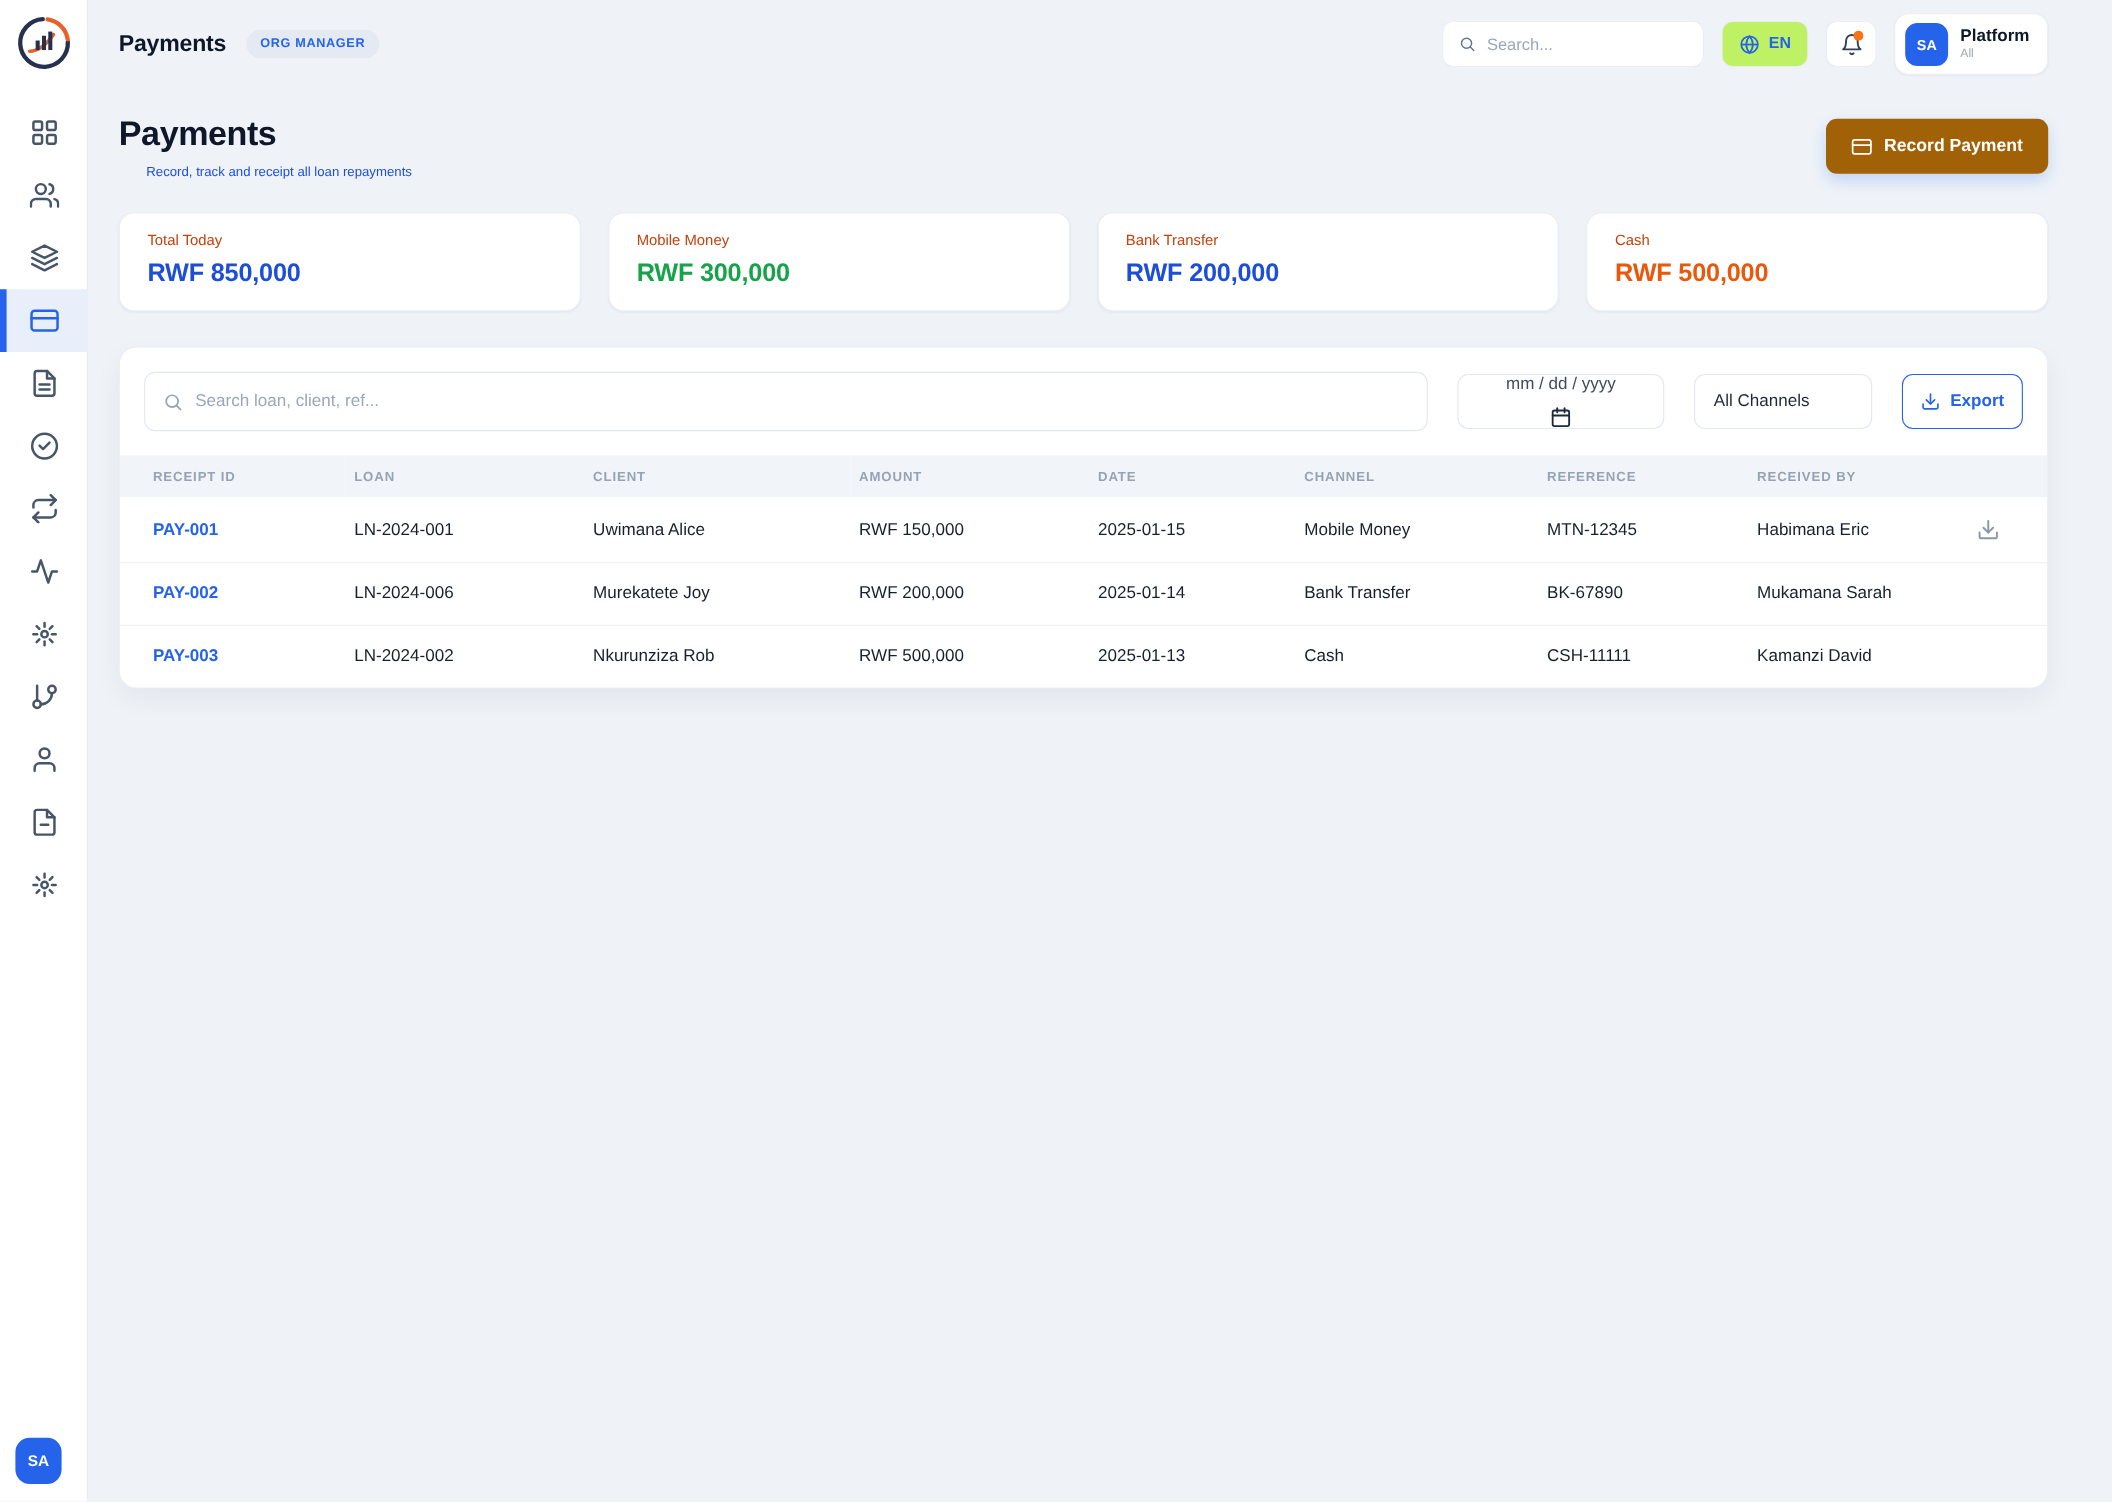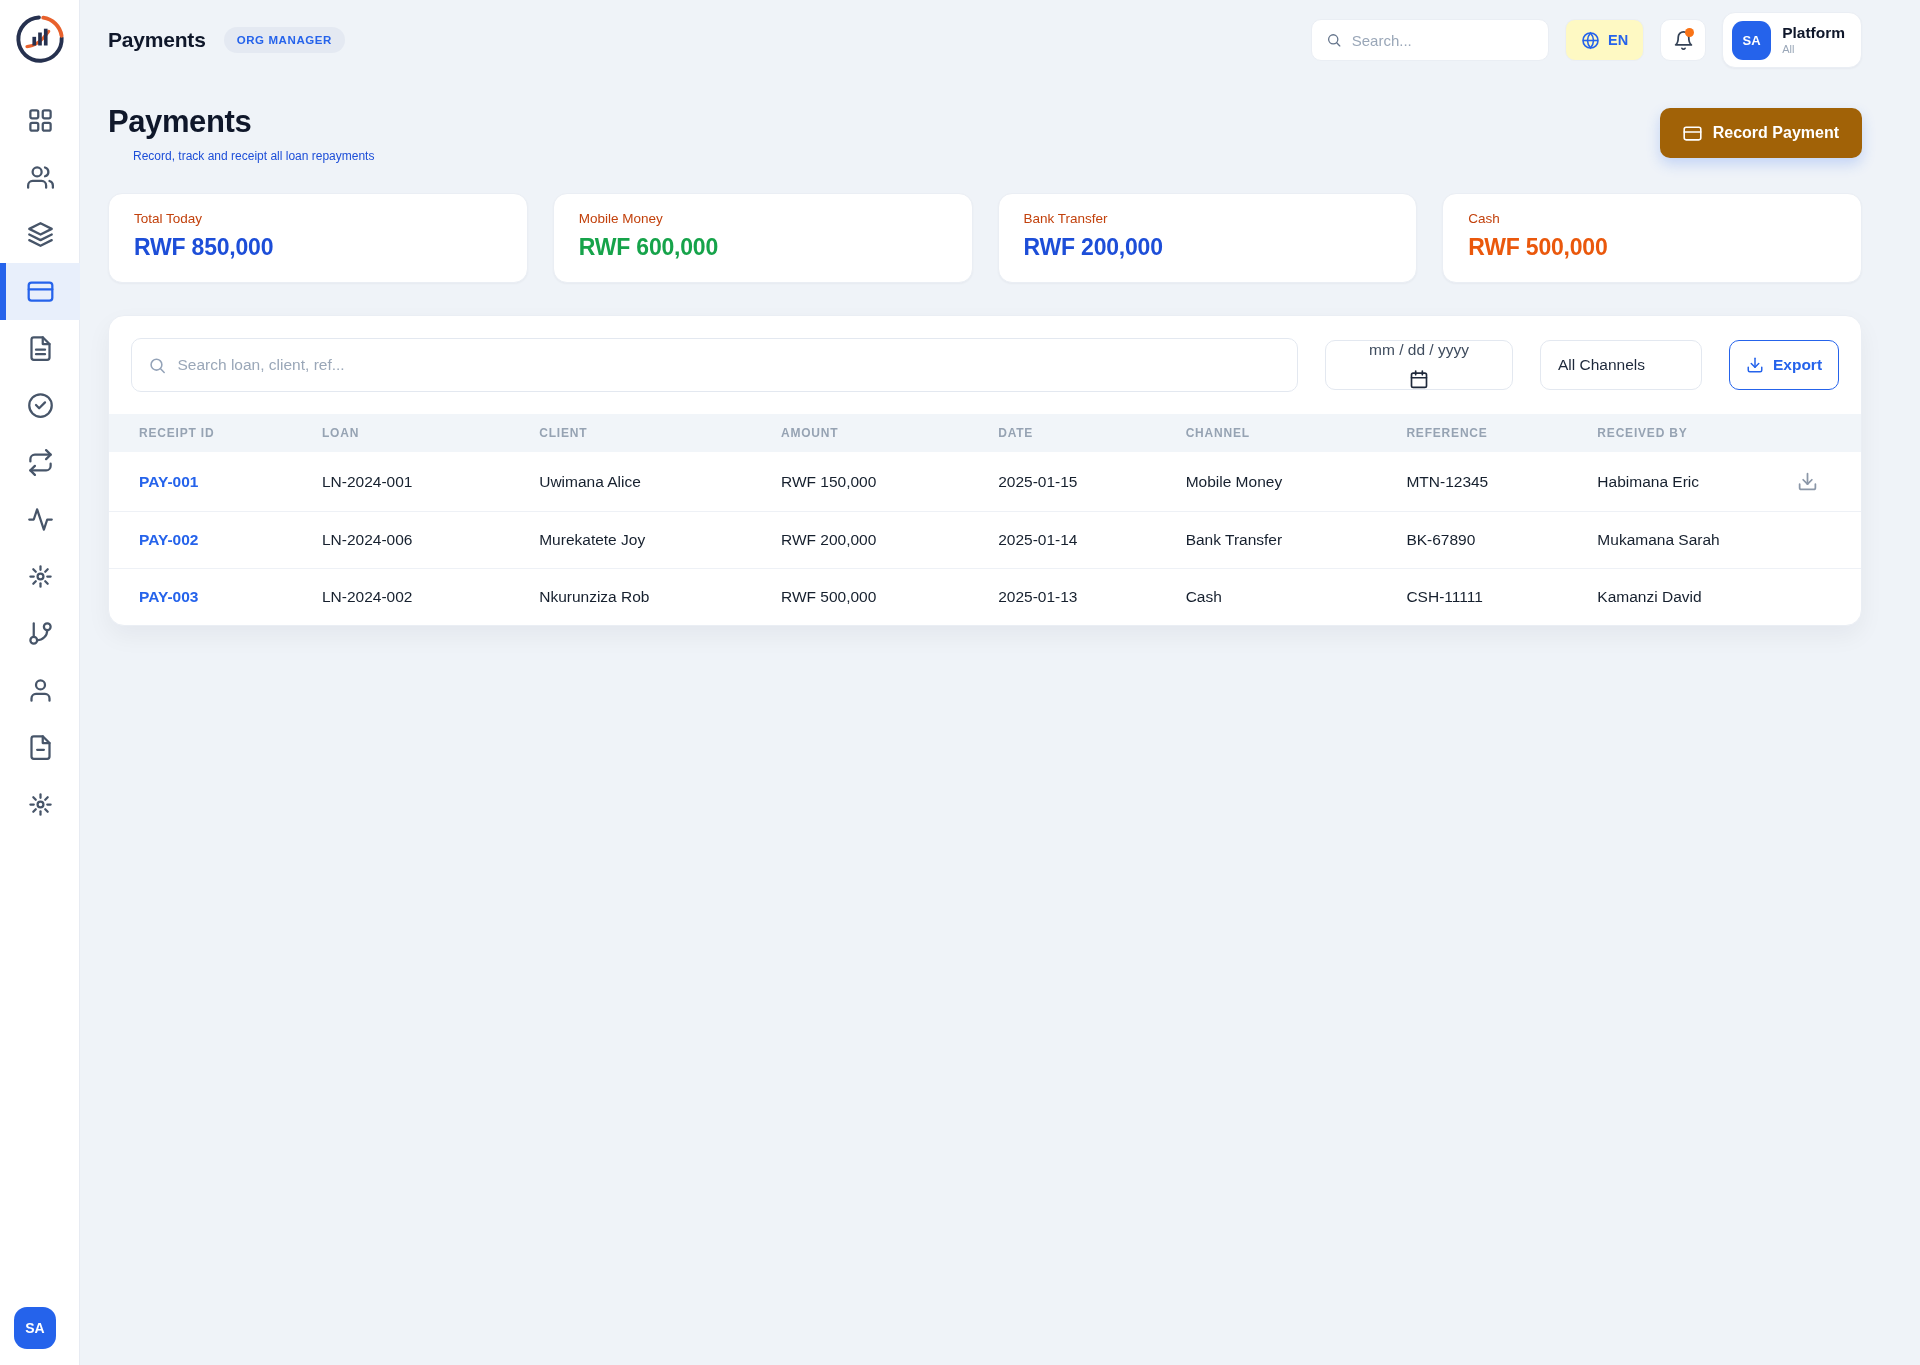--- a/index.html
+++ b/index.html
@@ -23,21 +23,21 @@
 
   
   .topbar { height:80px; display:flex; align-items:center; }
   .topbar-title { font-size:21px; font-weight:bold; color:#0f172a; letter-spacing:-0.2px; }
   .topbar-badge { margin-left:18px; background:#e4e9f2; color:#2563eb; font-size:11.5px; font-weight:bold; letter-spacing:0.6px; padding:7px 13px; border-radius:999px; }
   .topbar-right { margin-left:auto; display:flex; align-items:center; gap:16px; }
   .search-pill { width:238px; height:42px; background:#ffffff; border:1px solid #eaeef4; border-radius:10px; display:flex; align-items:center; padding:0 14px; gap:10px; }
   .search-pill svg { width:18px; height:18px; stroke:#64748b; stroke-width:2; fill:none; stroke-linecap:round; }
   .search-pill input { border:none; outline:none; font-size:15px; color:#334155; width:100%; background:transparent; font-family:"Liberation Sans", sans-serif; }
   .search-pill input::placeholder { color:#9aa7b8; }
-  .lang-pill { height:42px; padding:0 15px; background:#fef9c3; border:1px solid #eaeef4; border-radius:10px; display:flex; align-items:center; gap:8px; cursor:pointer; }
+  .lang-pill { height:42px; padding:0 15px; background:#bef264; border:1px solid #eaeef4; border-radius:10px; display:flex; align-items:center; gap:8px; cursor:pointer; }
   .lang-pill svg { width:19px; height:19px; stroke:#2563eb; stroke-width:2; fill:none; }
   .lang-label { color:#2563eb; font-weight:bold; font-size:14.5px; }
   .bell-btn { position:relative; width:46px; height:42px; background:#ffffff; border:1px solid #eaeef4; border-radius:10px; display:flex; align-items:center; justify-content:center; cursor:pointer; }
   .bell-btn svg { width:21px; height:21px; stroke:#334155; stroke-width:2; fill:none; stroke-linecap:round; stroke-linejoin:round; }
   .bell-dot { position:absolute; top:8px; right:11px; width:9px; height:9px; border-radius:50%; background:#f97316; }
   .profile-card { height:56px; background:#ffffff; border:1px solid #eaeef4; border-radius:13px; display:flex; align-items:center; padding:8px 16px 8px 9px; gap:11px; cursor:pointer; box-shadow:0 1px 2px rgba(15,23,42,.04); }
   .profile-avatar { width:39px; height:39px; border-radius:11px; background:#2563eb; color:#fff; font-weight:bold; font-size:13px; display:flex; align-items:center; justify-content:center; }
   .profile-name { font-size:15.5px; font-weight:bold; color:#0f172a; line-height:1.2; }
   .profile-scope { font-size:11px; color:#9aa7b8; line-height:1.2; }
 
@@ -257,21 +257,21 @@
       </button>
     </section>
 
     <section class="stats-row">
       <div class="stat-card">
         <div class="stat-label">Total Today</div>
         <div class="stat-value" style="color: rgb(29, 78, 216);">RWF 850,000</div>
       </div>
       <div class="stat-card">
         <div class="stat-label">Mobile Money</div>
-        <div class="stat-value" style="color: rgb(22, 163, 74);">RWF 600,000</div>
+        <div class="stat-value" style="color: rgb(22, 163, 74);">RWF 300,000</div>
       </div>
       <div class="stat-card">
         <div class="stat-label">Bank Transfer</div>
         <div class="stat-value" style="color: rgb(29, 78, 216);">RWF 200,000</div>
       </div>
       <div class="stat-card">
         <div class="stat-label">Cash</div>
         <div class="stat-value" style="color: rgb(234, 88, 12);">RWF 500,000</div>
       </div>
     </section>

